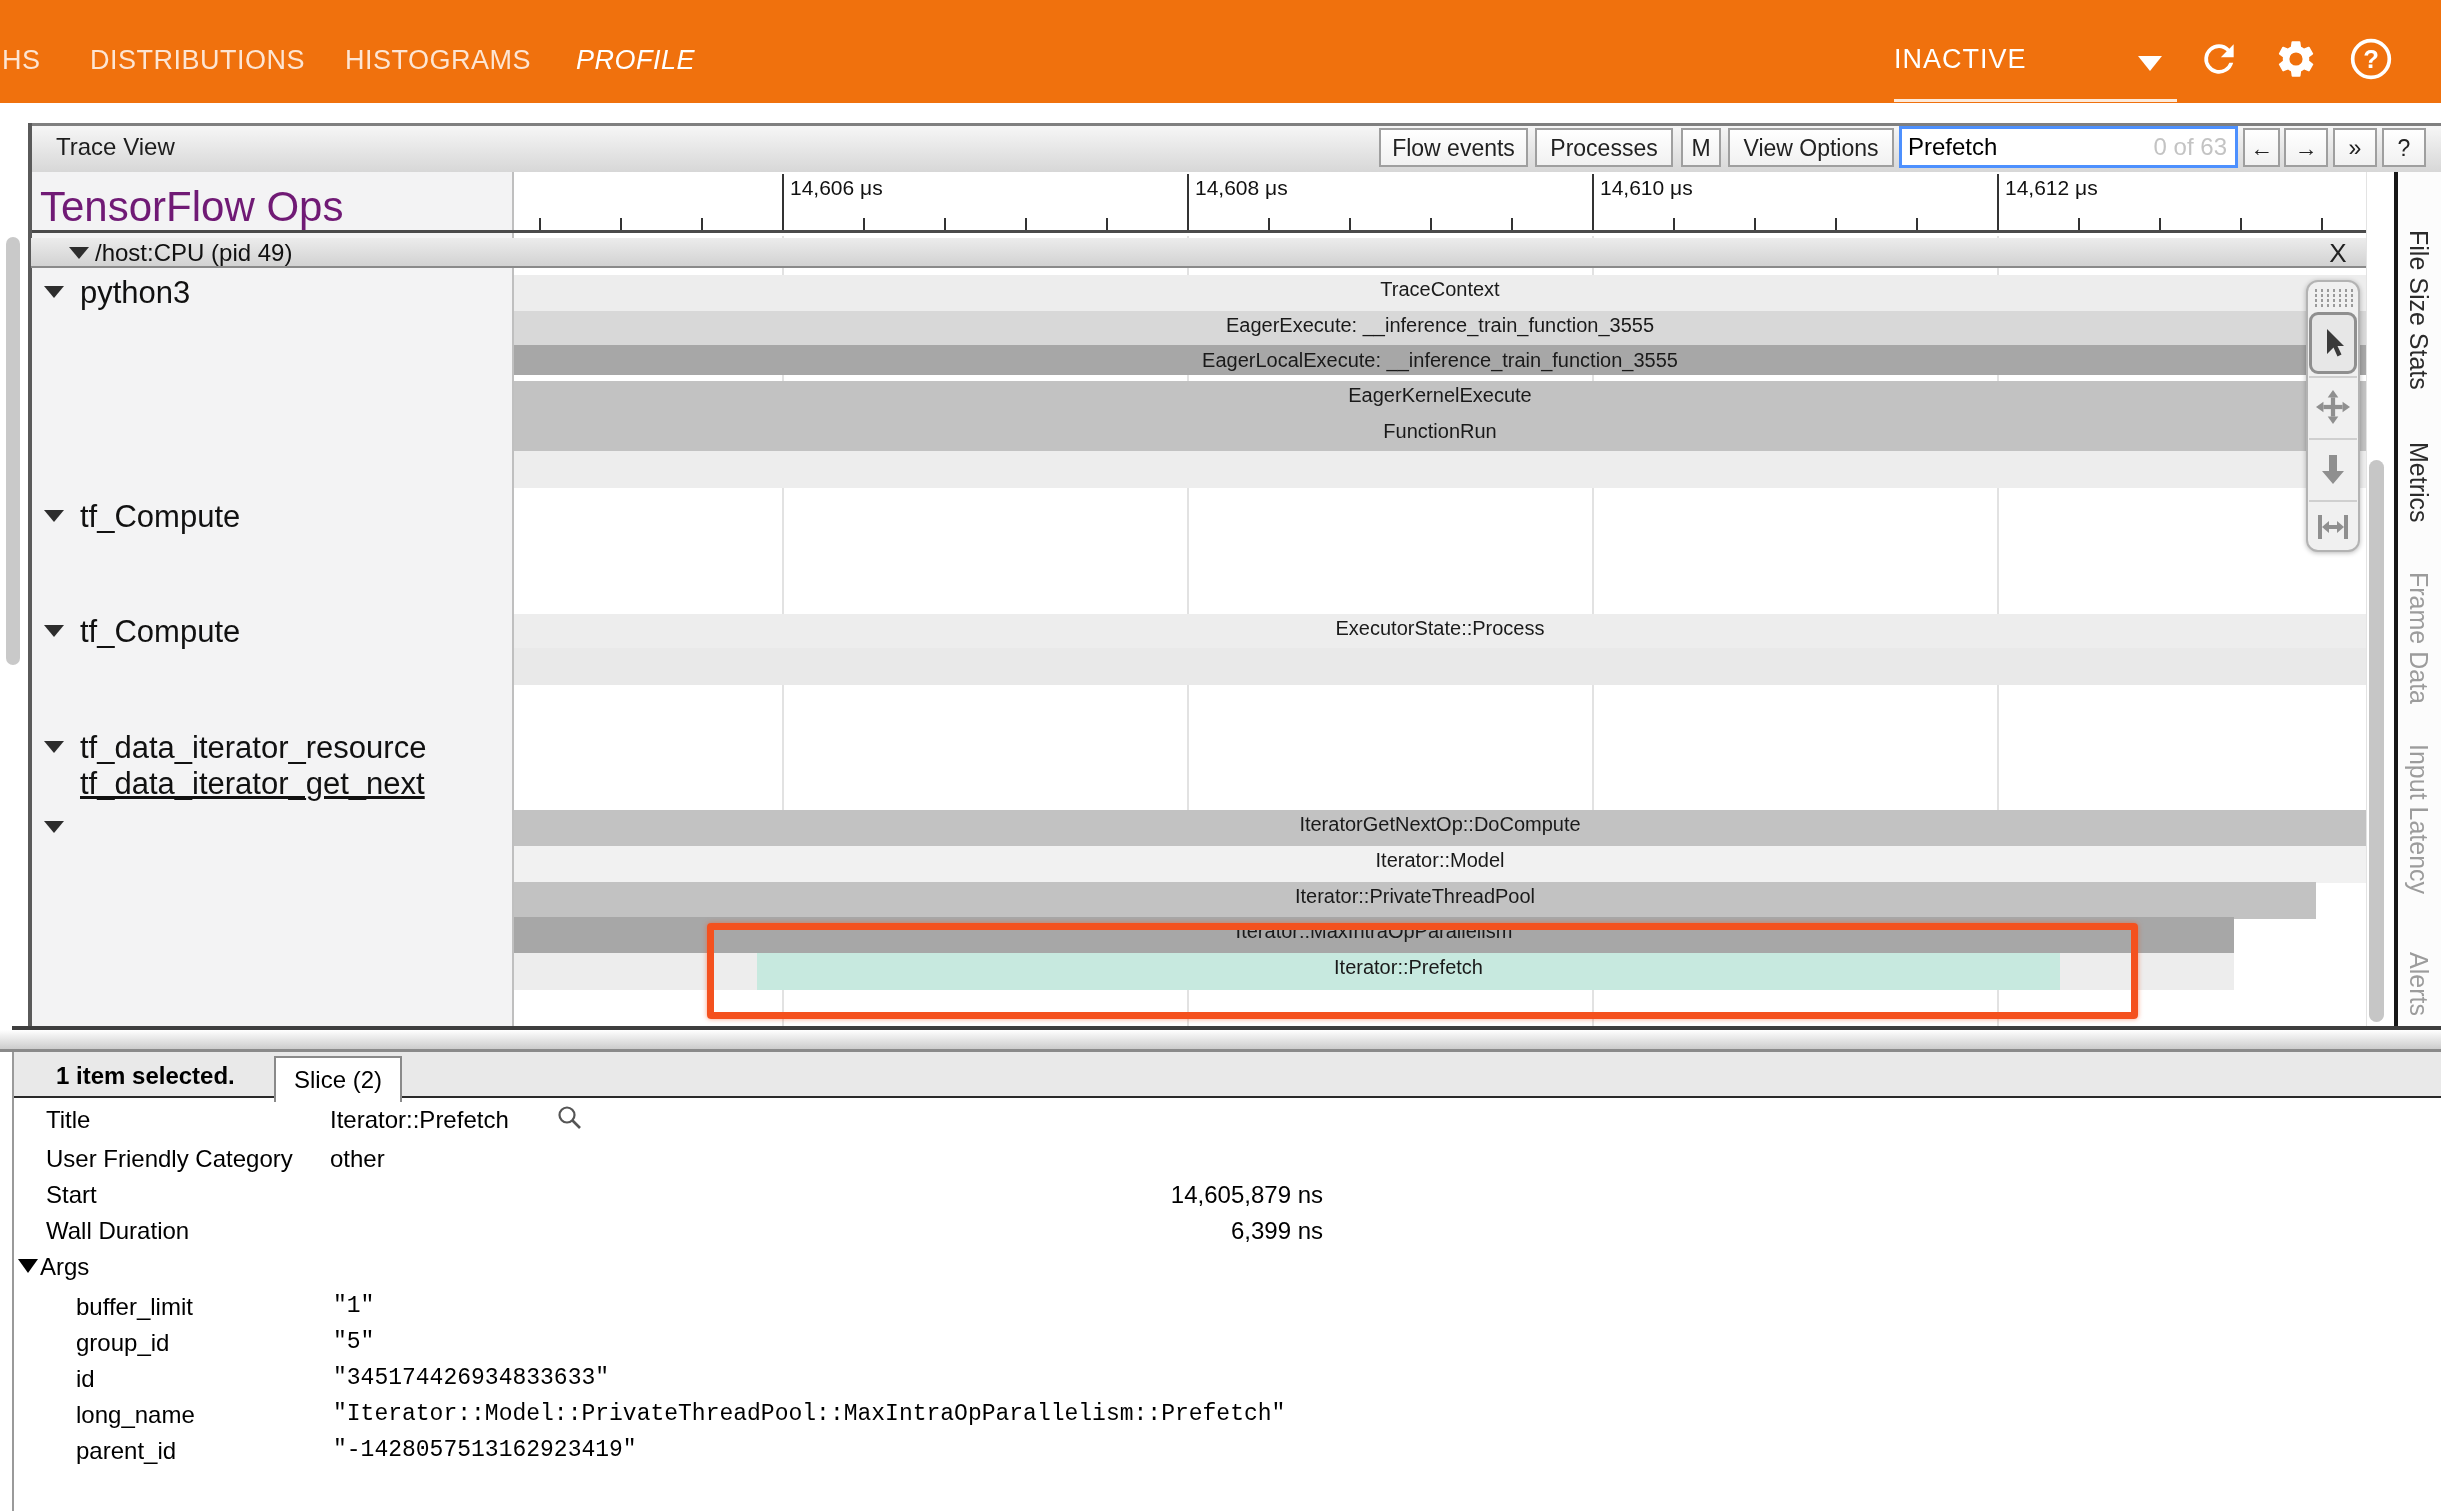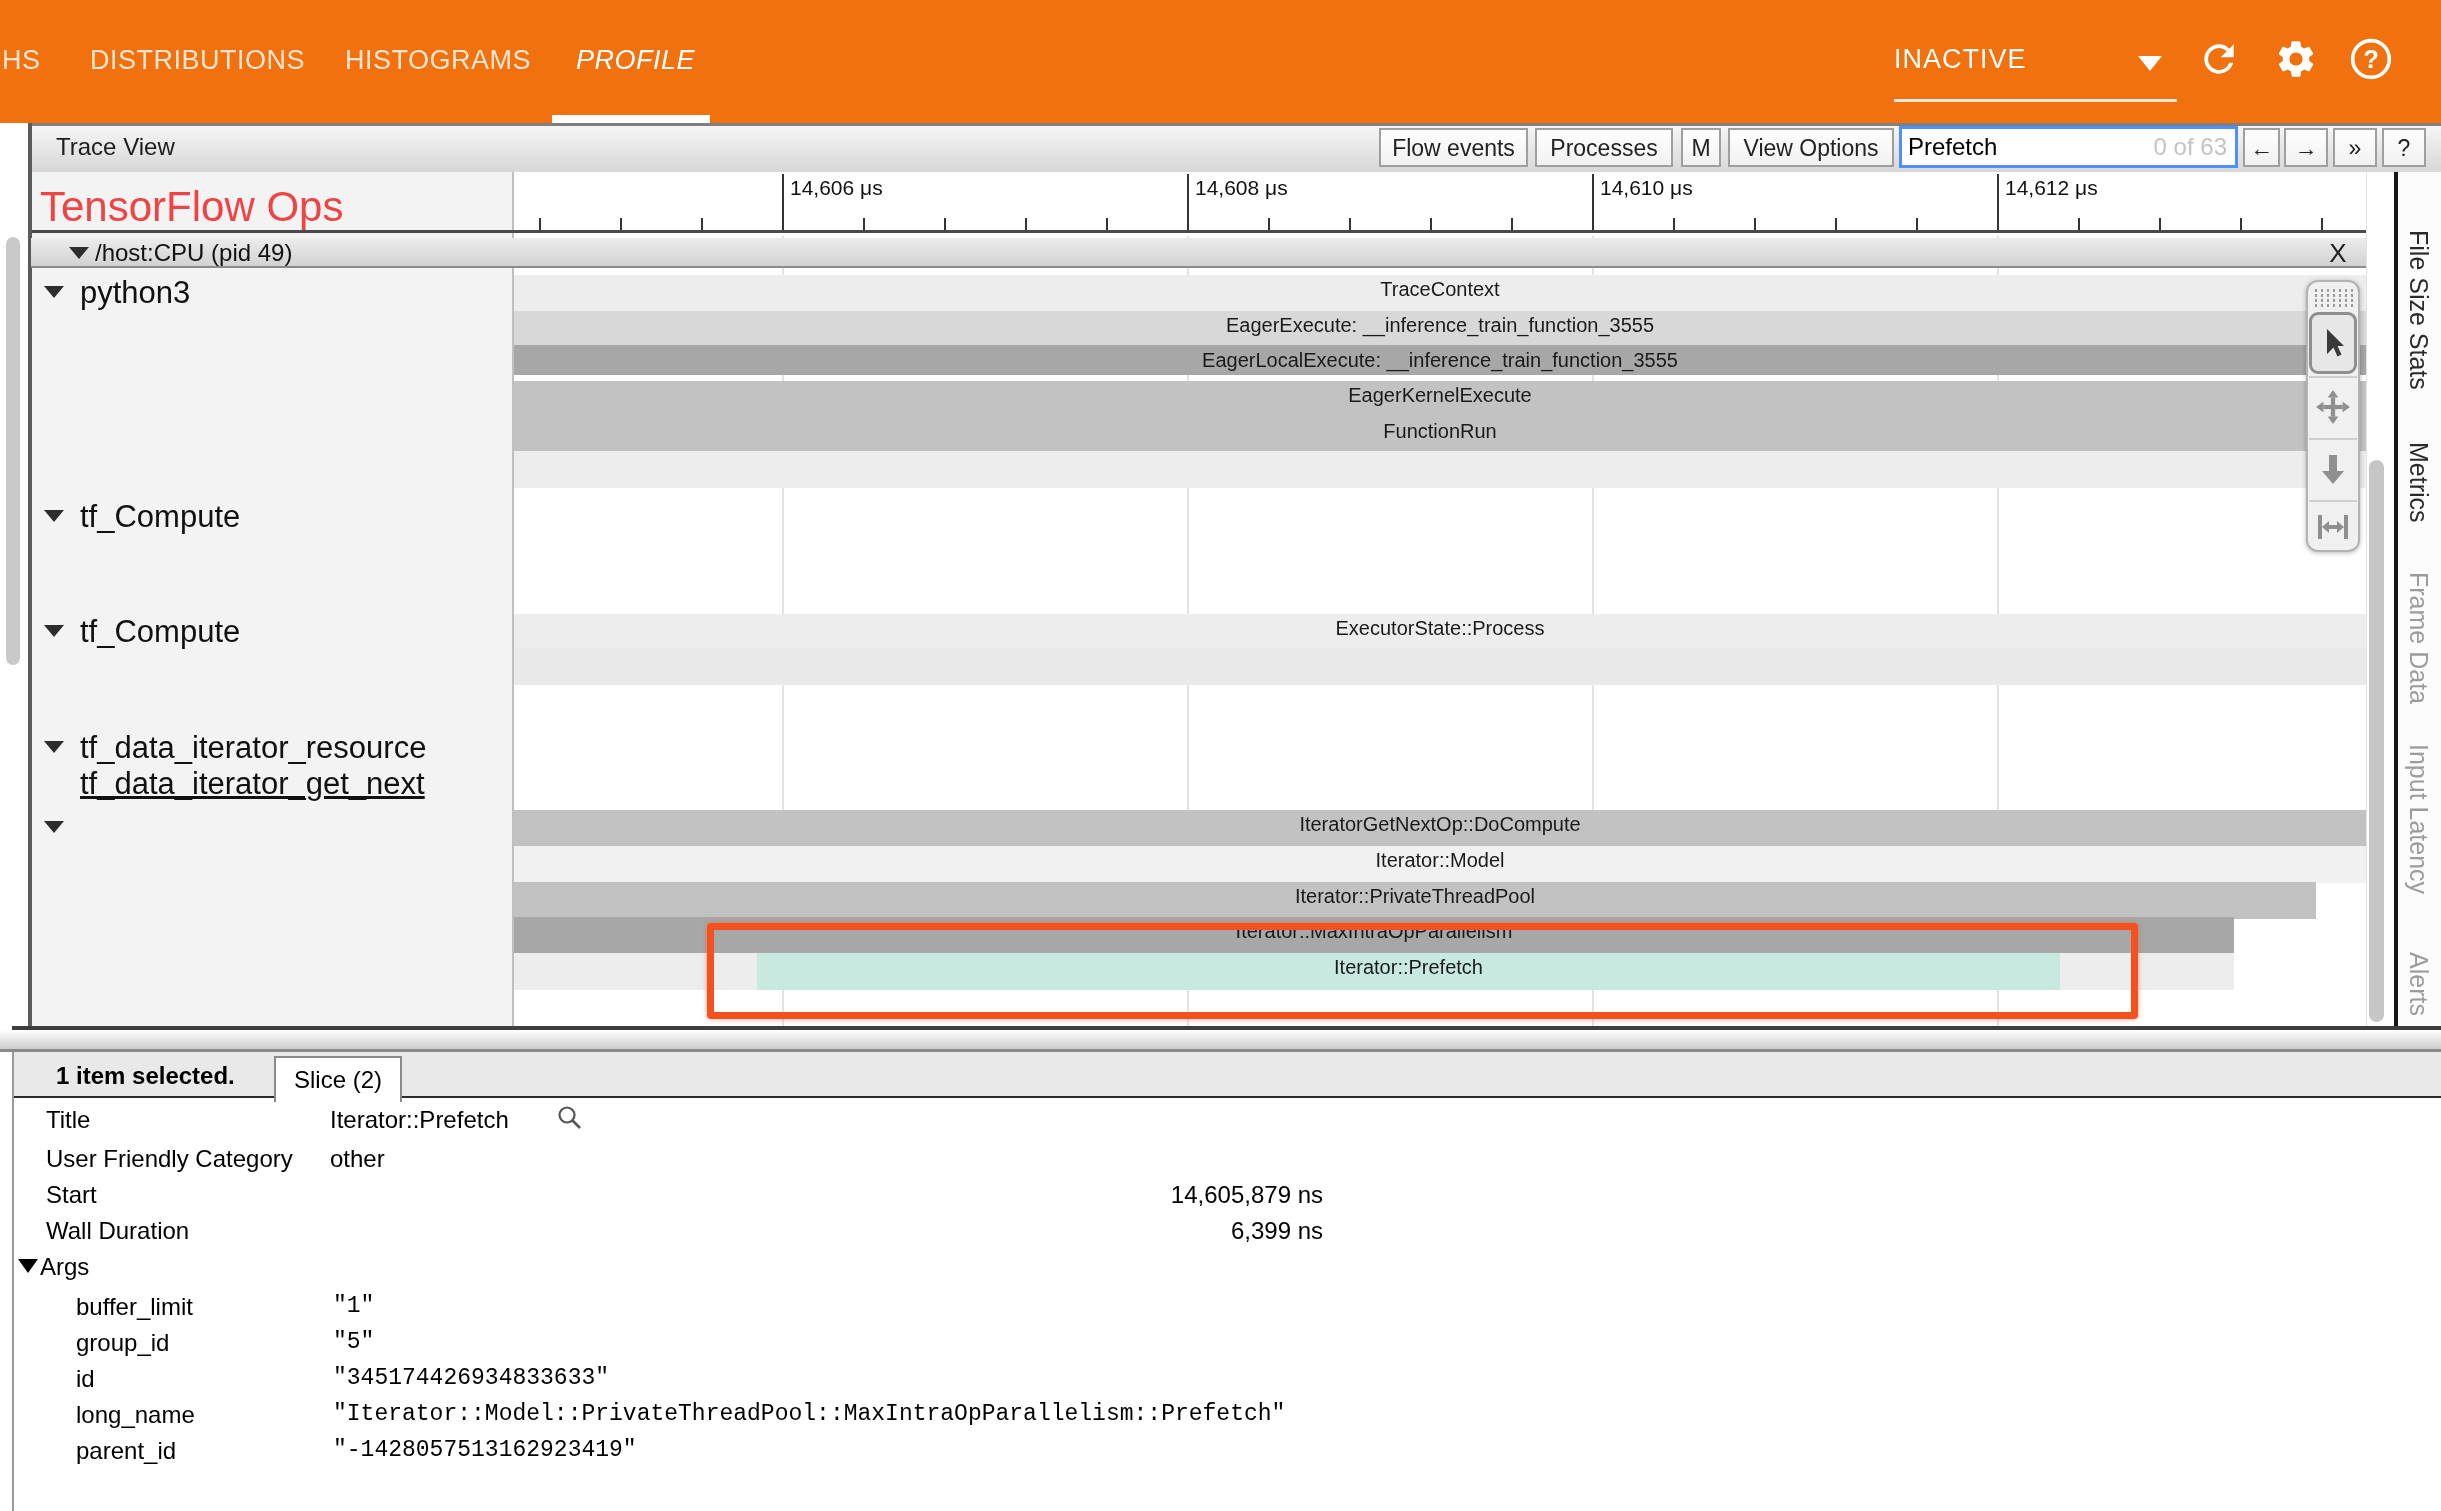--- a/index.html
+++ b/index.html
@@ -1,20 +1,20 @@
 <!DOCTYPE html>
 <html><head>
 <meta charset="utf-8">
 <style>
   * { margin:0; padding:0; box-sizing:border-box; }
   html,body { width:2441px; height:1511px; background:#fff; overflow:hidden;
               font-family:"Liberation Sans", sans-serif; }
 
   
-  #app-header { position:absolute; left:0; top:0; width:2441px; height:123px; background:#F0710D; }
+  #app-header { position:absolute; left:0; top:0; width:2441px; height:103px; background:#F0710D; }
   .top-tab { position:absolute; top:45px; font-size:27px; letter-spacing:.5px;
              color:rgba(255,255,255,.82); white-space:nowrap; cursor:pointer; }
   .top-tab.active { color:#fff; font-weight:500; }
   #profile-underline { position:absolute; left:552px; top:115px; width:158px; height:8px; background:#fff; }
   #run-select-label { position:absolute; left:1894px; top:44px; font-size:27px; color:#fff; letter-spacing:1px; }
   #run-underline { position:absolute; left:1894px; top:99px; width:283px; height:3px; background:rgba(255,255,255,.85); }
   #run-caret { position:absolute; left:2138px; top:56px; width:0; height:0;
                border-left:12px solid transparent; border-right:12px solid transparent; border-top:15px solid #fff; }
   .hdr-icon { position:absolute; top:37px; width:44px; height:44px; cursor:pointer; }
 
@@ -29,21 +29,21 @@
   #search-input { position:absolute; left:6px; top:2px; width:240px; height:32px; border:none; outline:none;
                   font-size:24px; color:#000; font-family:"Liberation Sans",sans-serif; background:transparent; }
   #search-count { position:absolute; right:8px; top:4px; font-size:24px; color:#c3c3c3; }
 
   
   #left-gutter-border { position:absolute; left:28px; top:123px; width:4px; height:908px; background:#5a5a5a; }
   #left-scroll-thumb { position:absolute; left:6px; top:237px; width:14px; height:428px; background:#c9c9c9; border-radius:8px; }
 
   
   #left-panel { position:absolute; left:32px; top:172px; width:480px; height:854px; background:#f3f3f4; }
-  #tf-ops-label { position:absolute; left:40px; top:183px; font-size:42px; color:#ef4444; }
+  #tf-ops-label { position:absolute; left:40px; top:183px; font-size:42px; color:#701a75; }
   #panel-divider { position:absolute; left:512px; top:172px; width:2px; height:854px; background:#bfbfbf; }
   #ruler-bottom-line { position:absolute; left:32px; top:230px; width:2334px; height:3px; background:#4a4a4a; }
   .gridline { position:absolute; top:236px; width:2px; height:790px; background:#e2e2e2; }
   .major-tick { position:absolute; top:174px; width:2px; height:56px; background:#333; }
   .minor-tick { position:absolute; top:218px; width:2px; height:12px; background:#333; }
   .tick-label { position:absolute; top:176px; font-size:21px; color:#111; white-space:nowrap; }
 
   #host-row { position:absolute; left:31px; top:238px; width:2335px; height:30px;
               background:linear-gradient(#ececec,#d2d2d2); border-bottom:2px solid #8a8a8a; }
   #host-row-label { position:absolute; left:64px; top:1px; font-size:24px; color:#111; }

